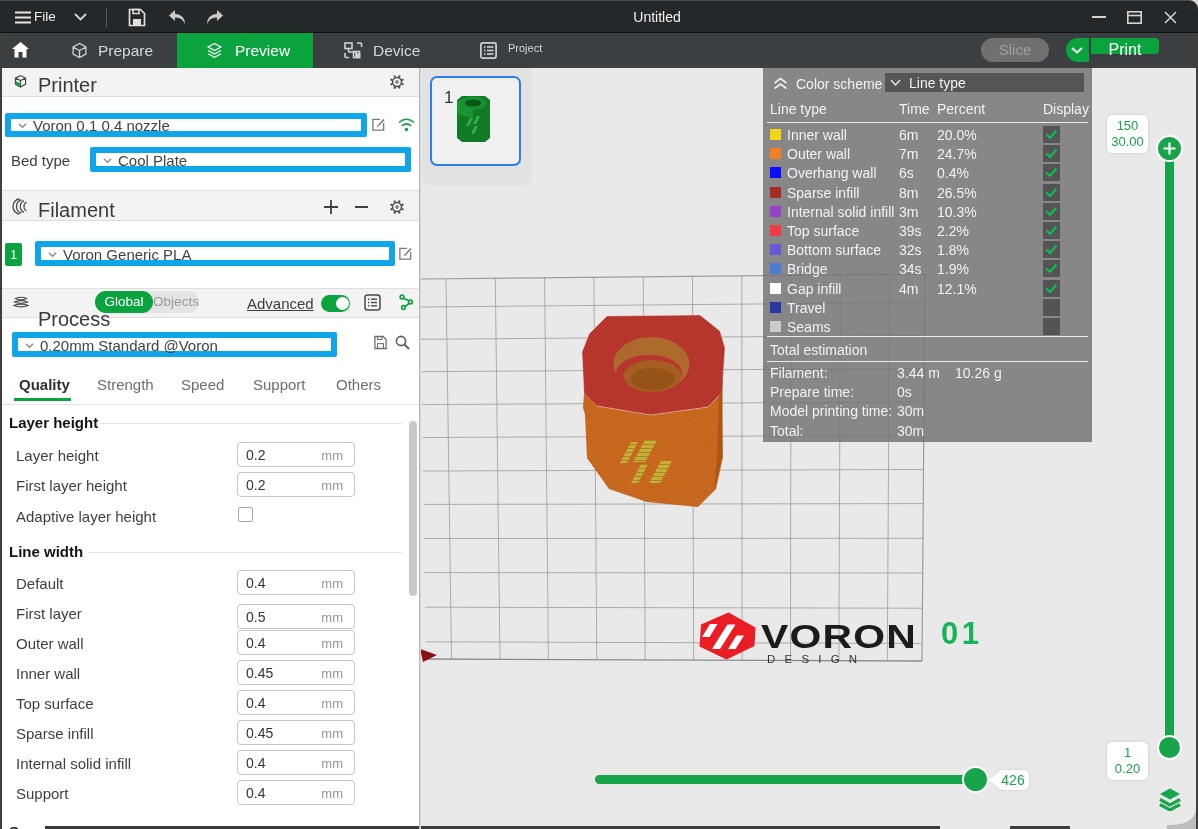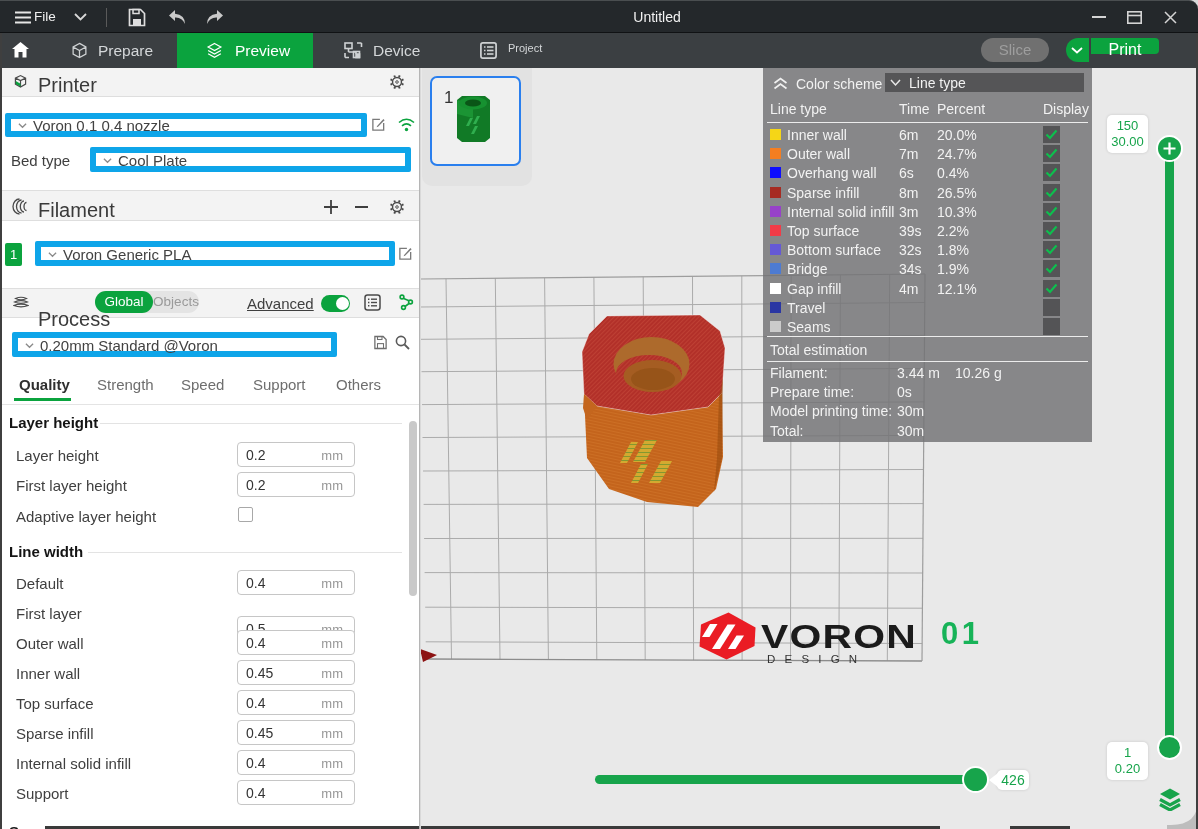--- a/index.html
+++ b/index.html
@@ -271,21 +271,21 @@
 <div class="rowlabel" style="top:440px;">Adaptive layer height</div>
 <div class="abs" style="left:238px;top:439px;width:15px;height:15px;border:1px solid #a8a8a8;border-radius:2px;background:#fff;"></div>
 <div class="grouph" style="top:475px;">Line width</div>
 <div class="groupline" style="left:88px;top:484px;width:314px;"></div>
 <div class="rowlabel" style="top:507px;">Default</div>
 <div class="inbox" style="top:502px;">
       <div class="val">0.4</div>
       <div class="unit">mm</div>
     </div>
 <div class="rowlabel" style="top:537px;">First layer</div>
-<div class="inbox" style="top:548px;text-decoration:underline;">
+<div class="inbox" style="top:536px;text-decoration:underline;">
       <div class="val">0.5</div>
       <div class="unit">mm</div>
     </div>
 <div class="rowlabel" style="top:567px;">Outer wall</div>
 <div class="inbox" style="top:562px;">
       <div class="val">0.4</div>
       <div class="unit">mm</div>
     </div>
 <div class="rowlabel" style="top:597px;">Inner wall</div>
 <div class="inbox" style="top:592px;">

